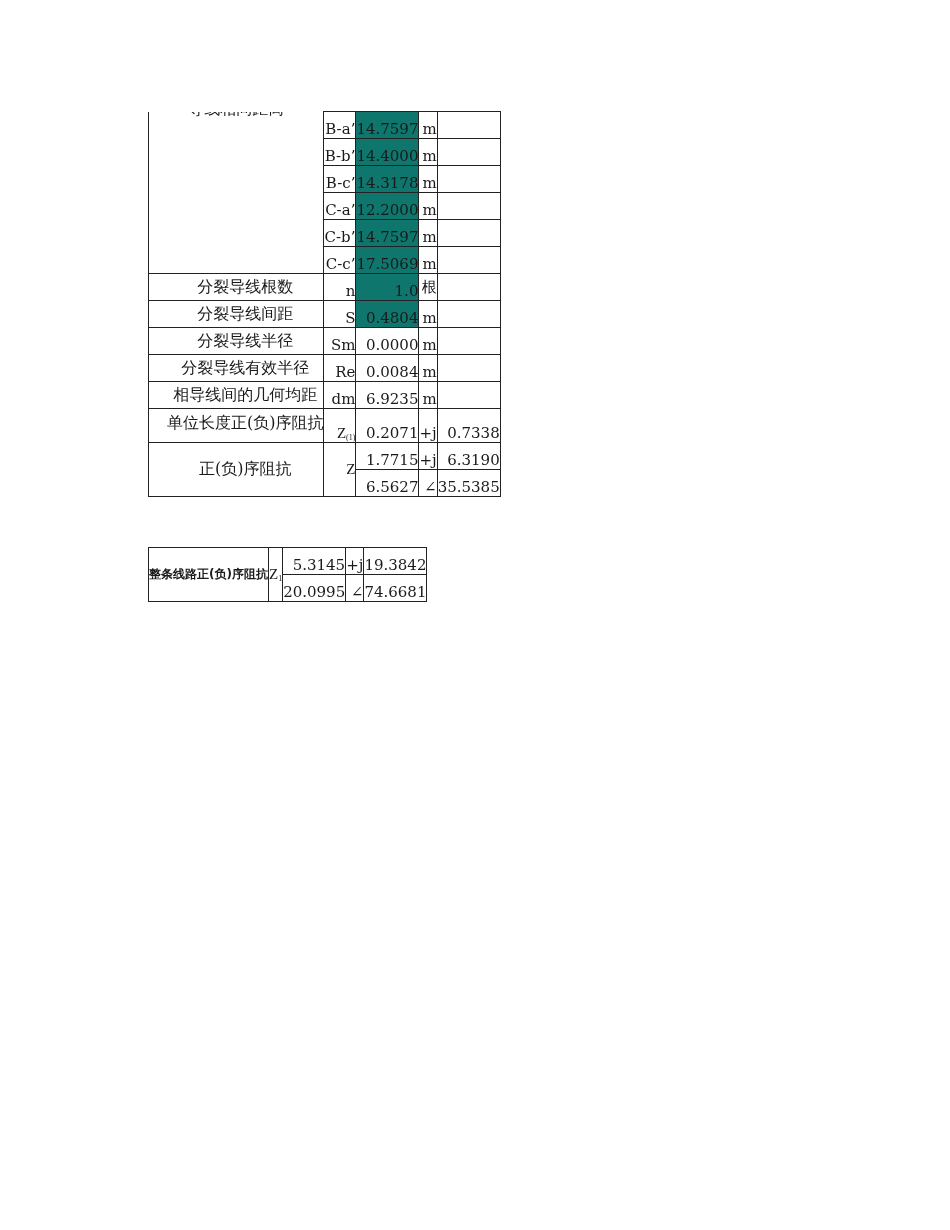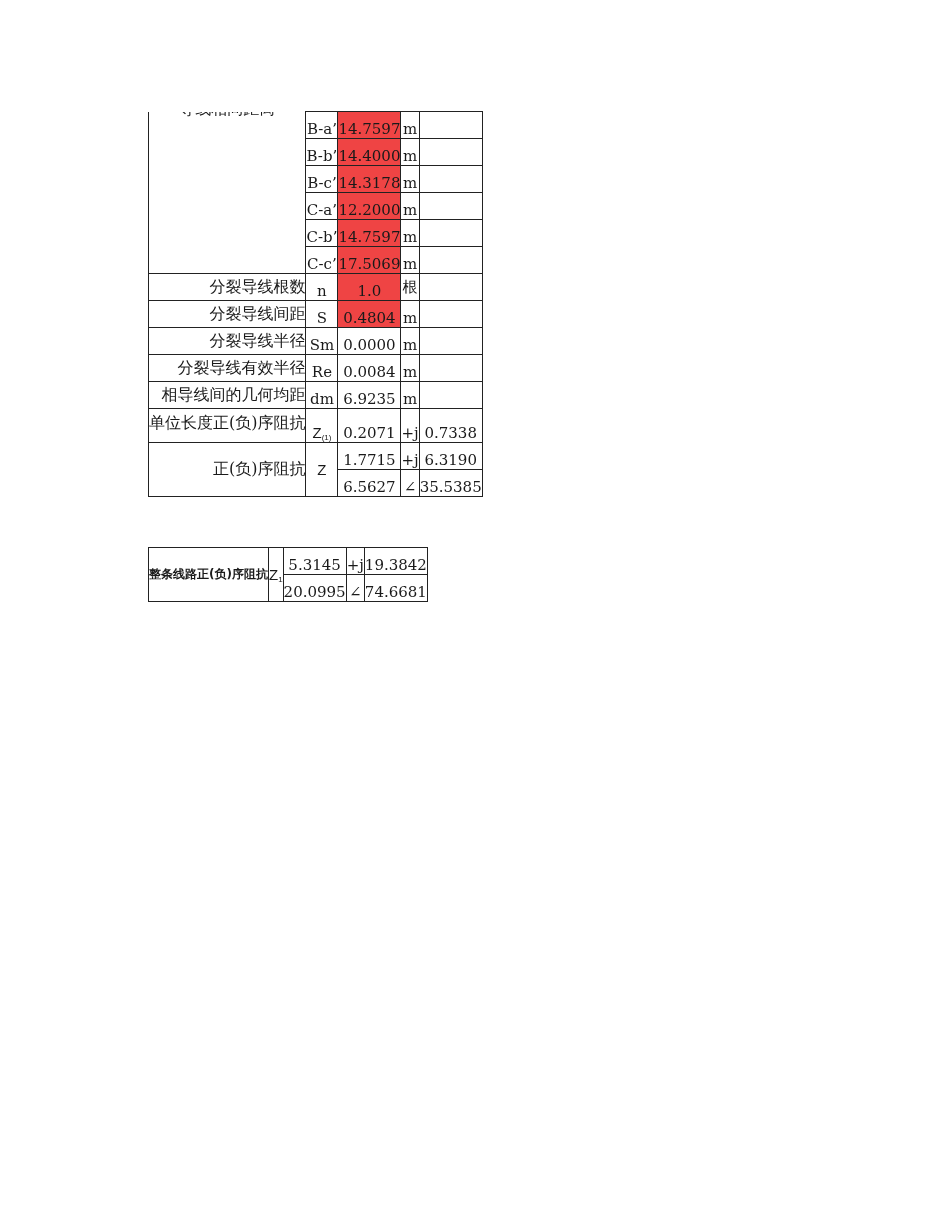--- a/index.html
+++ b/index.html
@@ -2,25 +2,25 @@
 <html><head>
 <meta charset="utf-8">
 <style>
   html, body { margin:0; padding:0; background:#ffffff; }
   body { width:950px; height:1230px; position:relative; overflow:hidden;
          font-family:"DejaVu Serif","Liberation Serif",serif; color:#1a1a1a; }
   .sheet { position:absolute; left:148px; top:0; }
   table { border-collapse:collapse; table-layout:fixed; }
   td { border:1.3px solid #222; padding:0; height:26px; font-size:15px; white-space:nowrap; overflow:hidden; }
   .c1 { width:195px; } .c2 { width:144px; } .c3 { width:148px; } .c4 { width:87px; } .c5 { width:136px; }
-  .ctr { text-align:center; }
-  .lbl { text-align:right; padding-left:0; font-size:16px; }
-  .shade { background:#ef4444; }
+  .ctr { text-align:right; }
+  .lbl { text-align:center; padding-left:18px; font-size:16px; }
+  .shade { background:#0f766e; }
   .low { vertical-align:bottom; padding-bottom:0; }
-  .sym { font-family:Liberation Sans, sans-serif;margin-top:41px; }
+  .sym { font-family:Liberation Serif, serif;margin-top:41px; }
   .clip-wrap { position:relative; height:100%; }
   .clipped-label { position:absolute; top:-13px; left:0; right:0; text-align:center; font-size:16px; }
   sub.small { font-size:8px; vertical-align:-2px; }
   .bold { font-weight:bold; font-family:"DejaVu Sans","Liberation Sans",sans-serif; font-size:12px; }
   #t1 { position:absolute; top:111px; left:0; }
   #t2 { position:absolute; top:547px; left:0; }
 </style>
 </head>
 <body>
 

